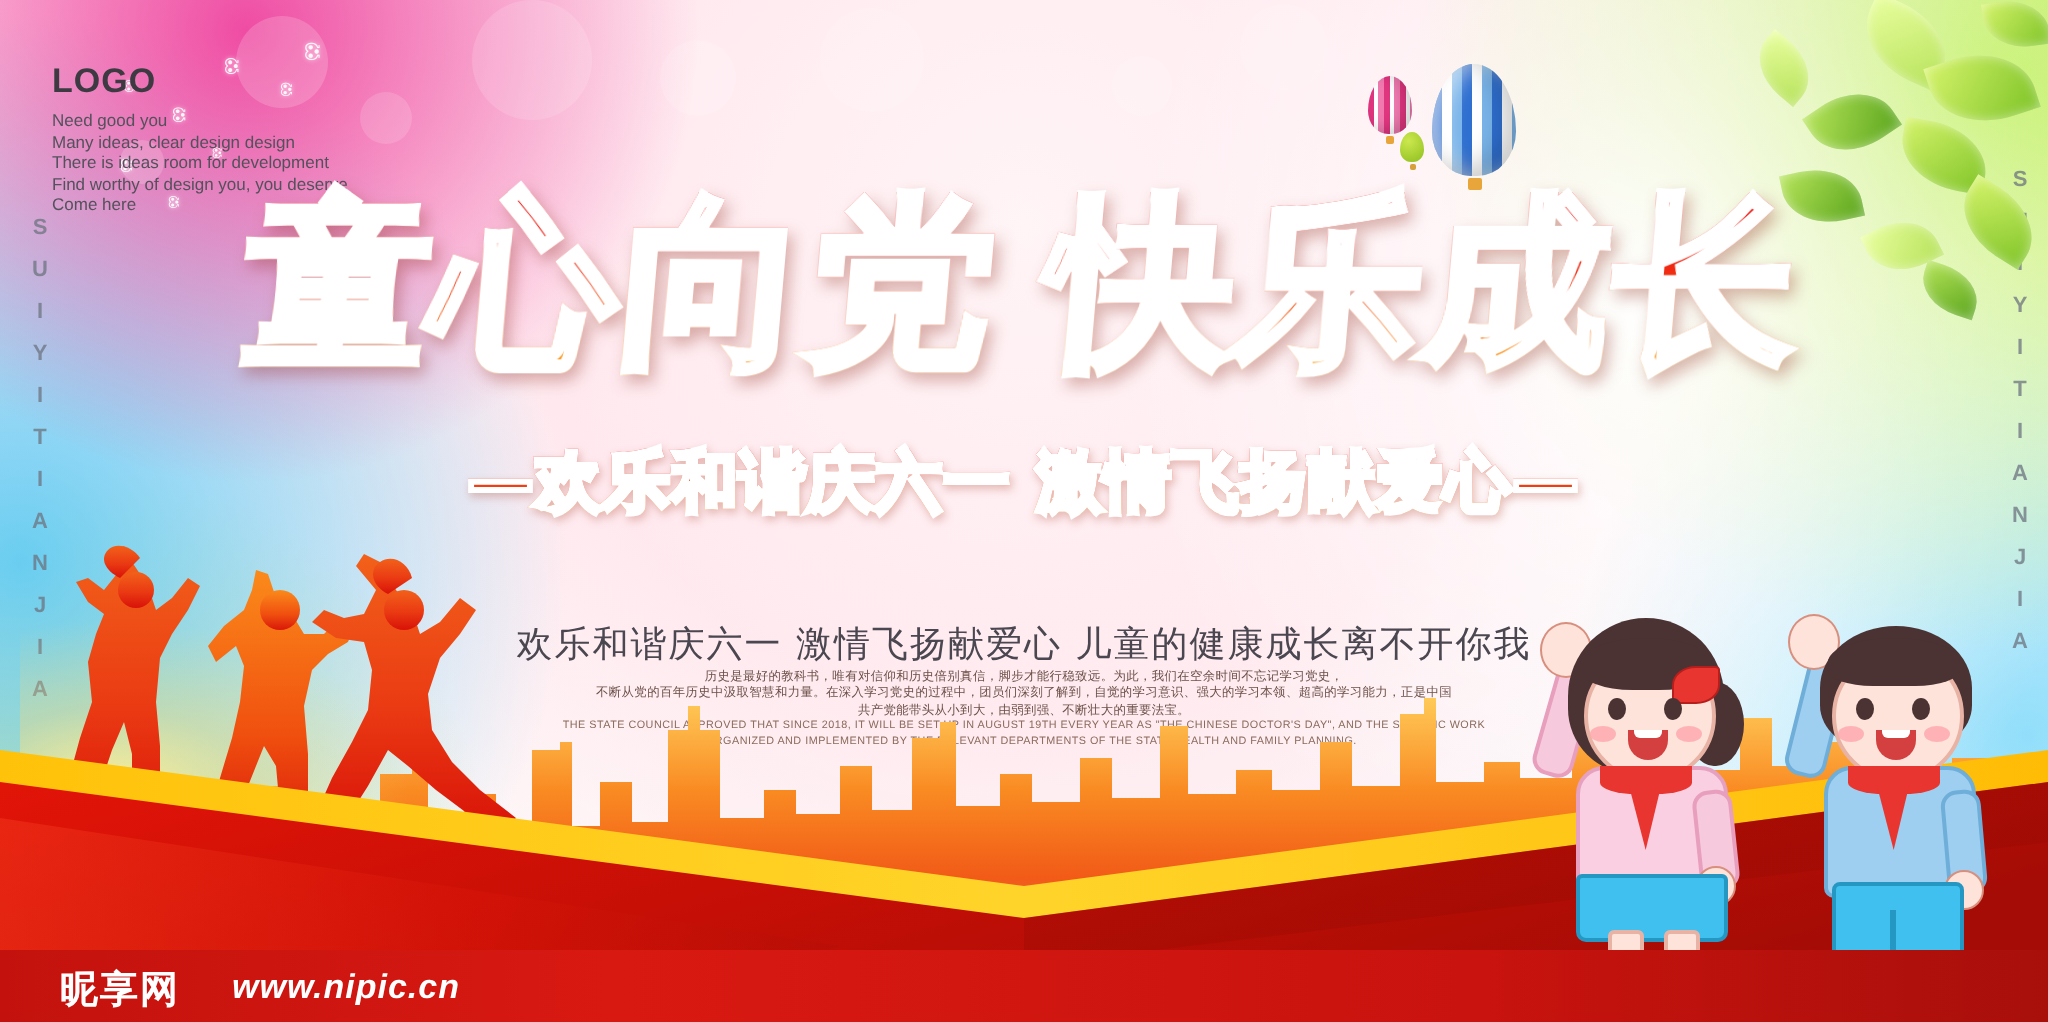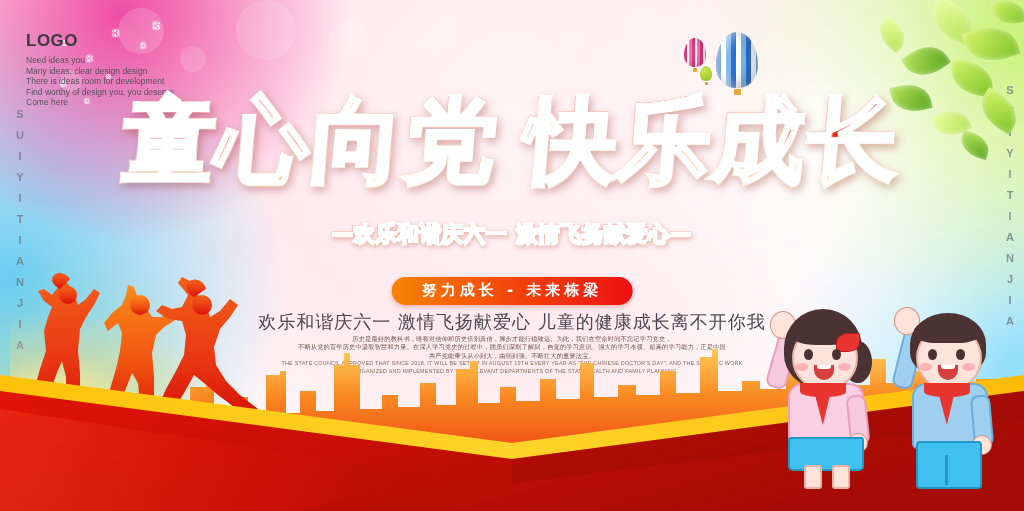--- a/index.html
+++ b/index.html
@@ -82,21 +82,21 @@
     filter:drop-shadow(3px 4px 4px rgba(140,40,20,.33));
     transform:skewX(-5deg);
     white-space:nowrap;
   }
   .headline .gap{display:inline-block;width:26px;}
 
   
   .subtitle{
     position:absolute;left:0;right:0;top:224px;text-align:center;
     font-family:"DejaVu Sans","Liberation Sans",sans-serif;
-    font-size:21px;font-weight:bold;letter-spacing:1px;line-height:1;
+    font-size:33px;font-weight:bold;letter-spacing:1px;line-height:1;
     background:linear-gradient(180deg,#ee1616 0%,#f23a12 55%,#fb7e09 100%);
     -webkit-background-clip:text;background-clip:text;color:transparent;
     -webkit-text-stroke:3px #ffffff;paint-order:stroke fill;
     filter:drop-shadow(1px 2px 2px rgba(160,50,20,.28));
     white-space:nowrap;
   }
 
   
   .pill{
     position:absolute;left:50%;top:277px;transform:translateX(-50%);
@@ -194,21 +194,21 @@
   <div class="dove" style="left:112px;top:26px;font-size:12px;">🕃</div>
   <div class="dove" style="left:140px;top:40px;font-size:10px;">🕃</div>
   <div class="dove" style="left:152px;top:18px;font-size:13px;">🕃</div>
   <div class="dove" style="left:60px;top:78px;font-size:10px;">🕃</div>
   <div class="dove" style="left:84px;top:96px;font-size:9px;">🕃</div>
   <div class="dove" style="left:106px;top:72px;font-size:8px;">🕃</div>
 
   <div class="logo-block">
     <div class="logo-title">LOGO</div>
     <div class="logo-sub">
-      <div>Need ideas you</div>
+      <div>Need good you</div>
       <div>Many ideas, clear design design</div>
       <div>There is ideas room for development</div>
       <div>Find worthy of design you, you deserve</div>
       <div>Come here</div>
     </div>
   </div>
 
   <div>
     <div class="leaf pale" style="left:930px;top:4px;width:46px;height:34px;transform:rotate(24deg);"></div>
     <div class="leaf" style="left:966px;top:26px;width:50px;height:36px;transform:rotate(-18deg);"></div>
@@ -232,21 +232,20 @@
   </div>
   <div class="balloon b-green" style="left:700px;top:66px;">
     <div class="env"></div>
       <div class="basket"></div>
   </div>
 
   <div class="headline"><span>童心向党</span><span class="gap"></span><span>快乐成长</span></div>
 
   <div class="subtitle">—欢乐和谐庆六一 激情飞扬献爱心—</div>
 
-  <div class="pill">努力成长 - 未来栋梁</div>
 
   <div class="body-main">欢乐和谐庆六一 激情飞扬献爱心 儿童的健康成长离不开你我</div>
   <div class="body-cn">
     <div>历史是最好的教科书，唯有对信仰和历史倍别真信，脚步才能行稳致远。为此，我们在空余时间不忘记学习党史，</div>
     <div>不断从党的百年历史中汲取智慧和力量。在深入学习党史的过程中，团员们深刻了解到，自觉的学习意识、强大的学习本领、超高的学习能力，正是中国</div>
     <div>共产党能带头从小到大，由弱到强、不断壮大的重要法宝。</div>
   </div>
   <div class="body-en">
     <div>THE STATE COUNCIL APPROVED THAT SINCE 2018, IT WILL BE SET UP IN AUGUST 19TH EVERY YEAR AS "THE CHINESE DOCTOR'S DAY", AND THE SPECIFIC WORK</div>
     <div>IS ORGANIZED AND IMPLEMENTED BY THE RELEVANT DEPARTMENTS OF THE STATE HEALTH AND FAMILY PLANNING.</div>
@@ -416,14 +415,18 @@
       <div class="k-hand" style="left:82px;top:138px;width:18px;height:18px;"></div>
 
       <div class="k-scarf" style="left:34px;top:86px;width:46px;height:14px;background:#e8352f;border-radius:0 0 40% 40%;"></div>
       <div class="k-scarf" style="left:48px;top:94px;width:17px;height:34px;background:#e8352f;clip-path:polygon(0 0,100% 0,52% 100%);"></div>
 
       <div style="position:absolute;left:26px;top:144px;width:62px;height:44px;background:#3fc0ee;border:2px solid #2597c3;border-radius:4px;"></div>
       <div style="position:absolute;left:55px;top:158px;width:3px;height:30px;background:#2597c3;"></div>
     </div>
   </div>
 
+  <div class="footer">
+    <div class="footer-logo">昵享网</div>
+    <div class="footer-url">www.nipic.cn</div>
+  </div>
 
 </div>
 
 </body></html>

